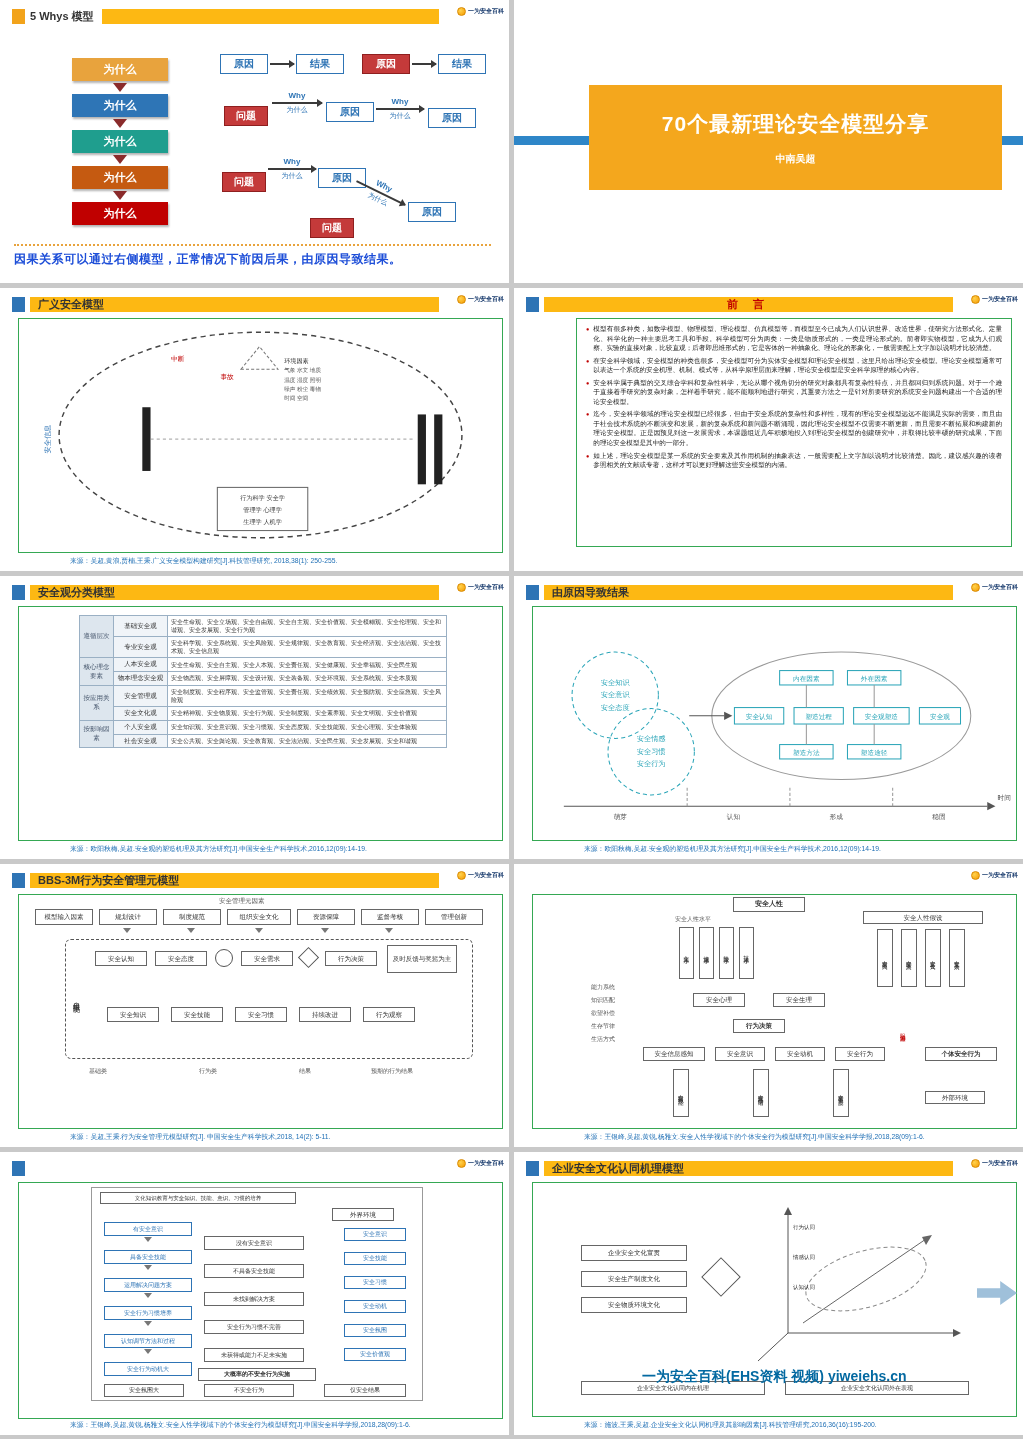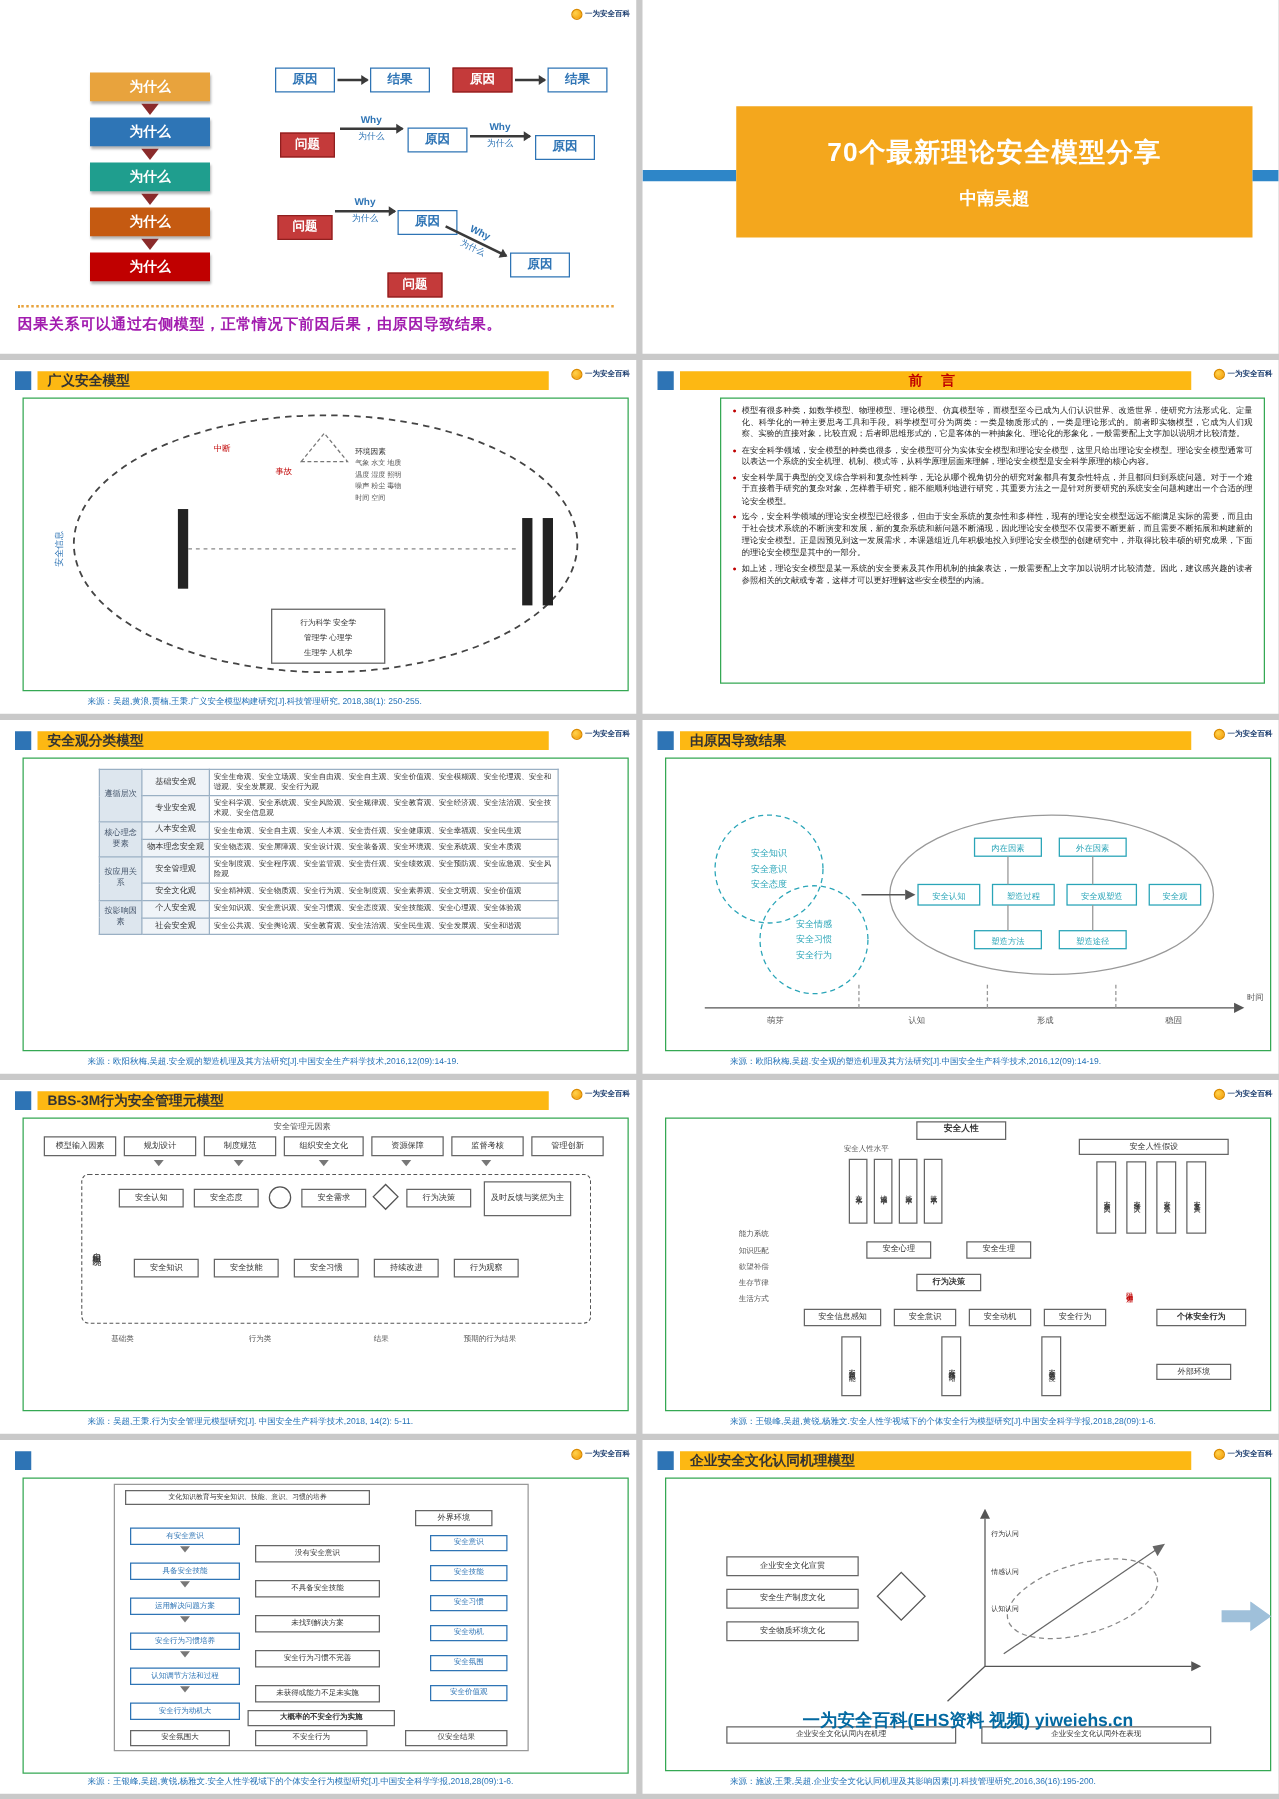--- a/index.html
+++ b/index.html
@@ -33,25 +33,25 @@
 .harr:after{content:"";position:absolute;right:-1px;top:-3px;border-left:6px solid #3a3a3a;border-top:4px solid transparent;border-bottom:4px solid transparent}
 .dtri{position:absolute;width:0;height:0;border-left:7px solid transparent;border-right:7px solid transparent;border-top:9px solid #8a2b2b}
 .mtri{position:absolute;width:0;height:0;border-left:4px solid transparent;border-right:4px solid transparent;border-top:5px solid #777}
 .warrow{position:absolute;display:flex;flex-direction:column;align-items:center}
 .warrow .we{font-size:8px;font-weight:bold;color:#2E74B5;line-height:1}
 .warrow .aln{width:100%;height:2px;background:#3a3a3a;position:relative;margin:2px 0}
 .warrow .aln:after{content:"";position:absolute;right:-1px;top:-3px;border-left:6px solid #3a3a3a;border-top:4px solid transparent;border-bottom:4px solid transparent}
 .warrow .wc{font-size:7px;color:#2E74B5;line-height:1}
 
 .wb{position:absolute;left:62px;width:96px;height:23px;color:#fff;font-weight:bold;font-size:11px;display:flex;align-items:center;justify-content:center;box-shadow:1px 2px 2px rgba(0,0,0,.3)}
-.whys-footer{position:absolute;left:14px;right:18px;top:244px;border-top:2px dotted #E8A33D;padding-top:5px;font-size:12px;font-weight:bold;color:#a21caf;letter-spacing:.5px}
+.whys-footer{position:absolute;left:14px;right:18px;top:244px;border-top:2px dotted #E8A33D;padding-top:5px;font-size:12px;font-weight:bold;color:#1d4ed8;letter-spacing:.5px}
 
 .banner{position:absolute;left:75px;top:85px;width:413px;height:105px;background:#F4A71D;display:flex;flex-direction:column;align-items:center;justify-content:center;gap:14px}
 .banner h1{font-size:21px;color:#fff;font-weight:bold;letter-spacing:1px}
-.banner .sub{font-size:14px;color:#fff;font-weight:bold}
+.banner .sub{font-size:10px;color:#fff;font-weight:bold}
 .band{position:absolute;top:136px;height:9px;background:#2E86C8}
 
 .pf{position:absolute;left:52px;right:3px;top:0;bottom:2px;padding:5px 9px;overflow:hidden}
 .bullet{display:flex;margin-bottom:3px}
 .bullet:before{content:"●";color:#C00000;font-size:5.5px;margin:2px 4px 0 0}
 .bullet span{font-size:6.6px;color:#222;line-height:1.45;text-align:justify}
 
 .ctab{position:absolute;left:60px;top:8px;width:368px;border-collapse:collapse}
 .ctab td{border:1px solid #9ab0c4;font-size:6px;color:#333;padding:2px 3px;line-height:1.35;vertical-align:middle}
 .ctab td.grp{width:34px;text-align:center;background:#dde6ee;color:#44546a;font-size:6.5px}
@@ -66,20 +66,25 @@
 .block-arrow{position:absolute;background:#9fc0da;clip-path:polygon(0 30%,58% 30%,58% 0,100% 50%,58% 100%,58% 70%,0 70%)}
 .watermark{position:absolute;left:642px;top:1368px;font-size:14px;font-weight:bold;color:#0369a1;white-space:nowrap}
 svg text{font-family:"Liberation Sans","DejaVu Sans",sans-serif}
 </style>
 </head>
 <body>
 
 <div class="grid">
 
   <section class="slide">
+    <div class="shead">
+      <span class="sq yl"></span>
+      <span class="htitle pre">5 Whys 模型</span>
+      <div class="hbar"></div>
+    </div>
     <div class="logo">
       <span class="logo-circle"></span>
       <span class="logo-text">一为安全百科</span>
     </div>
     <div class="content">
 
       <div class="wb" style="top: 28px; background: rgb(232, 163, 61);">为什么</div>
       <div class="dtri" style="left:103px;top:53px"></div>
       <div class="wb" style="top: 64px; background: rgb(46, 117, 182);">为什么</div>
       <div class="dtri" style="left:103px;top:89px"></div>

